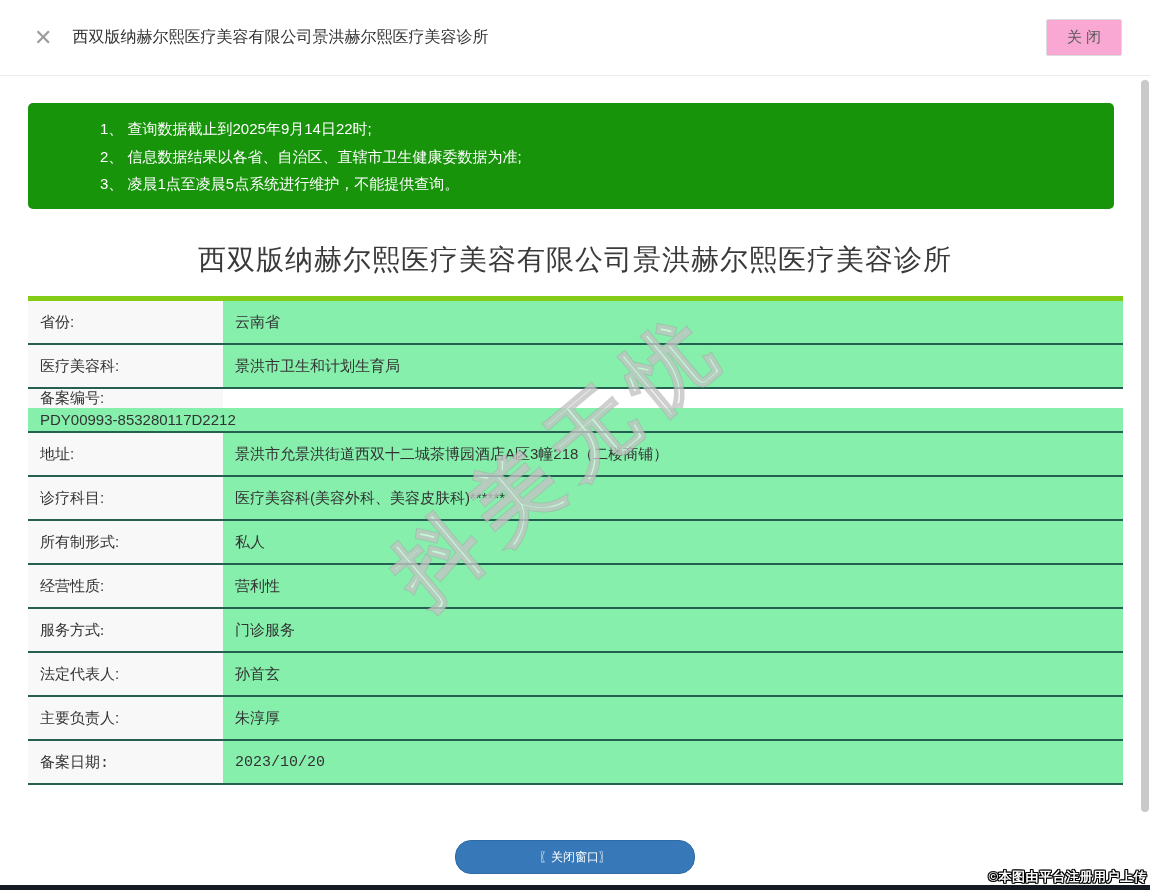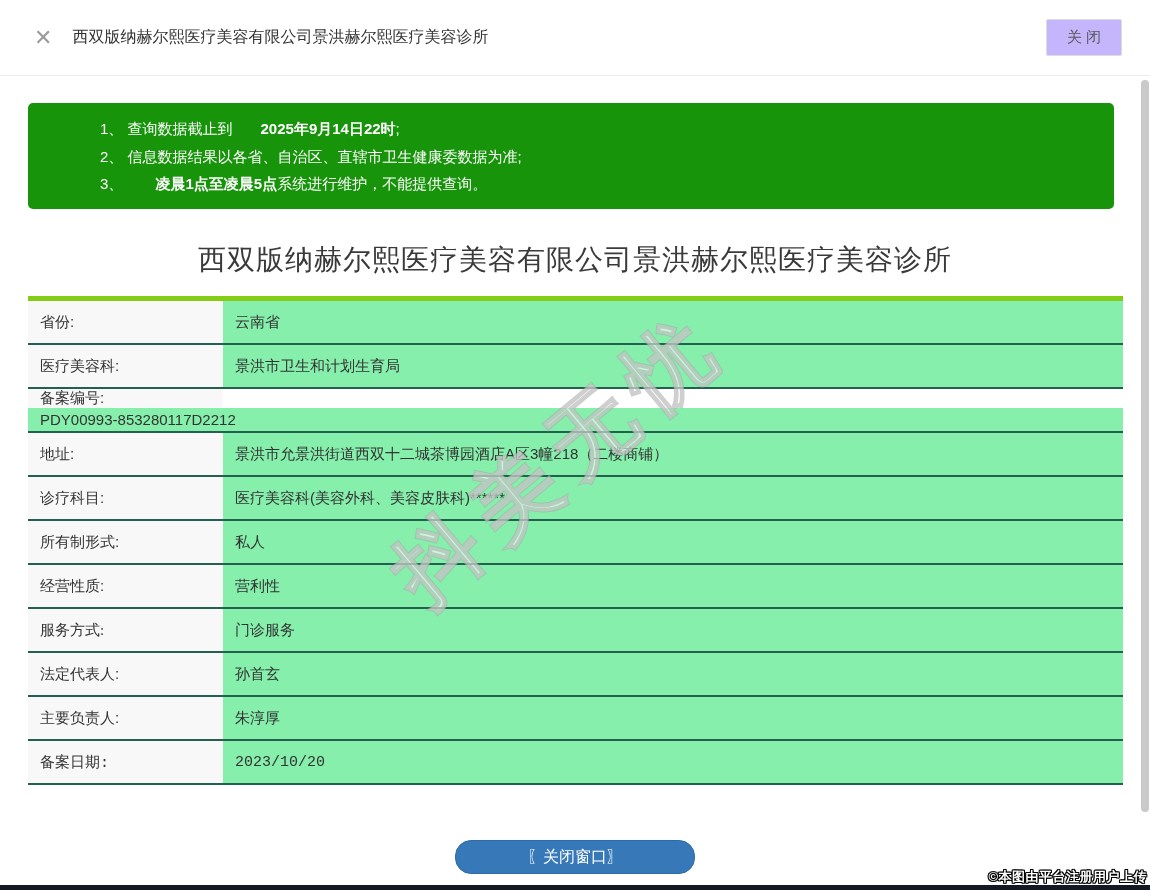--- a/index.html
+++ b/index.html
@@ -21,40 +21,40 @@
   .close-x {
     margin-left: 34px; font-size: 22px; color: #9b9b9b; cursor: pointer;
     line-height: 1; font-weight: 400;
   }
   .topbar-title {
     margin-left: 20px; font-size: 16px; color: #333;
   }
   .topbar-close-btn {
     position: absolute; right: 28px; top: 19px;
     width: 76px; height: 37px;
-    background: #c4b5fd; border: 1px solid #dcdcdc; border-radius: 2px;
+    background: #f9a8d4; border: 1px solid #dcdcdc; border-radius: 2px;
     font-size: 15px; color: #595959; cursor: pointer;
     font-family: inherit;
   }
 
   
   .scrollbar-thumb {
     position: absolute; right: 1px; top: 80px; width: 8px; height: 732px;
     background: #c9c9c9; border-radius: 4px;
   }
 
   
   .notice {
     position: absolute; left: 28px; top: 103px; width: 1086px; height: 106px;
     border-radius: 5px; color: #fff;
     padding: 12px 20px 12px 72px;
     font-size: 15px; line-height: 27.5px;
   }
   .notice-line { list-style: none; white-space: nowrap; }
-  .notice-line b { font-weight: bold; margin-left: 28px; }
+  .notice-line b { font-weight: normal; }
 
   
   .doc-title {
     position: absolute; left: 0; top: 241px; width: 1150px;
     text-align: center; font-size: 28px; font-weight: 500;
     color: #3a3a3a; letter-spacing: 1px;
   }
 
   
   .info-table {
@@ -72,21 +72,21 @@
   .info-value {
     flex: 1; background: #86efac; color: #333;
     display: flex; align-items: center; padding-left: 12px;
   }
 
   
   .close-window-btn {
     position: absolute; left: 50%; top: 840px; transform: translateX(-50%);
     width: 240px; height: 34px;
     background: #3779b8; border: 1px solid #2f6ba6; border-radius: 16px;
-    color: #fff; font-size: 16px; cursor: pointer;
+    color: #fff; font-size: 12px; cursor: pointer;
     font-family: Liberation Sans, sans-serif;
   }
 
   
   .bottom-strip {
     position: absolute; left: 0; bottom: 0; width: 1150px; height: 5px;
     background: #141a21;
   }
 
   

